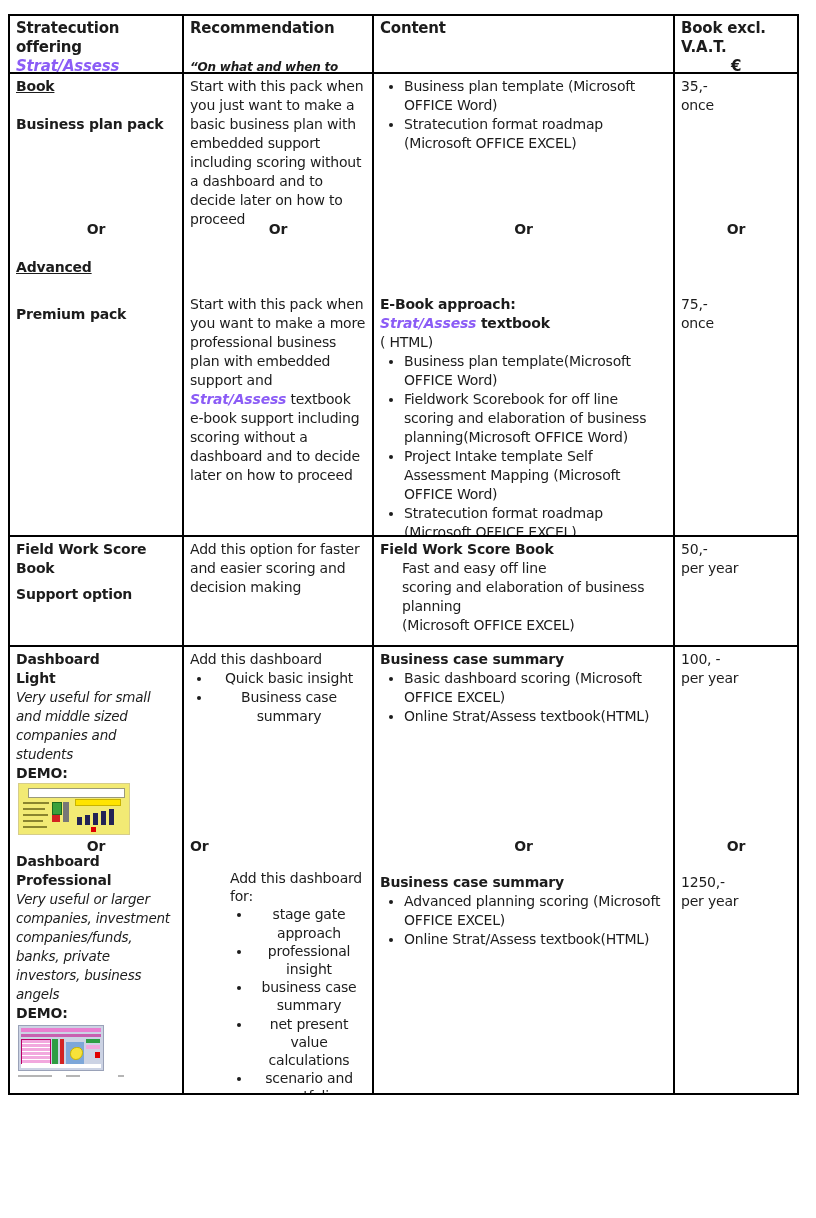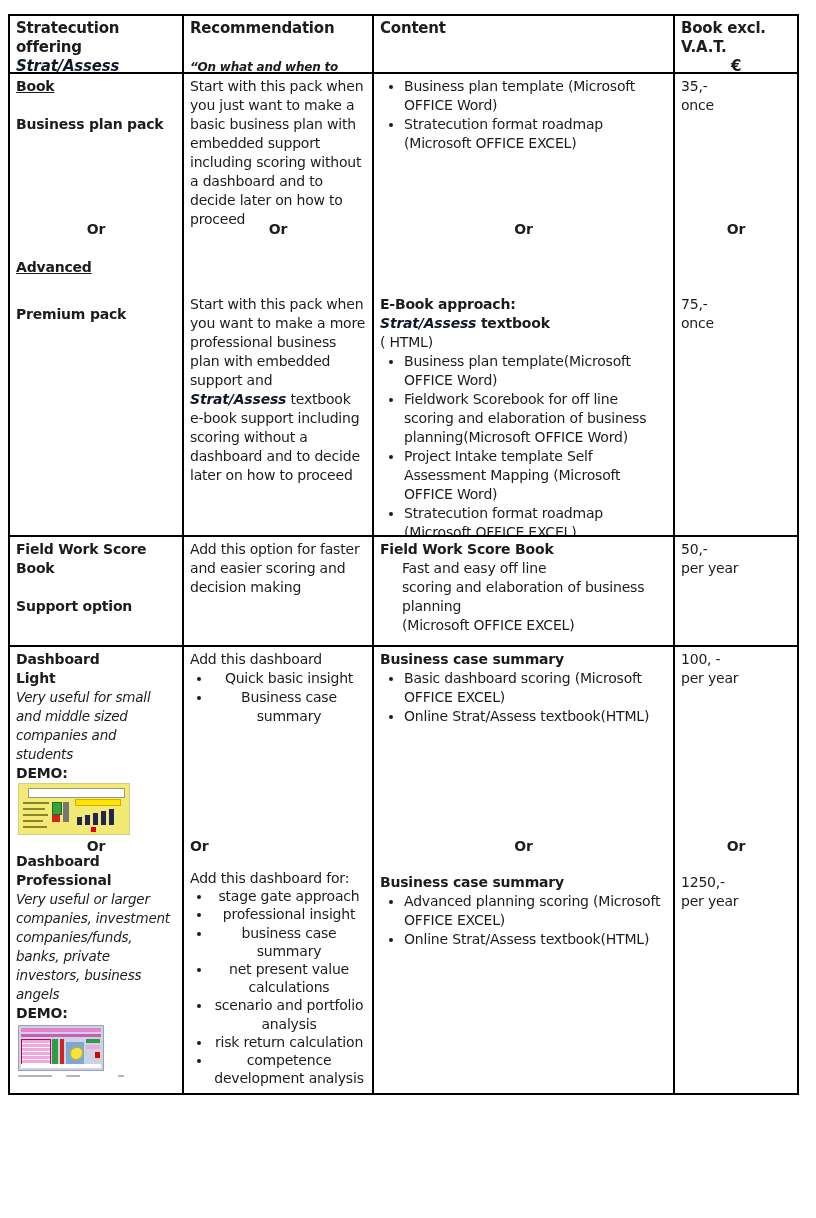--- a/index.html
+++ b/index.html
@@ -9,33 +9,33 @@
   .tbl{position:absolute;left:8px;top:14px;display:grid;
        grid-template-columns:174px 190px 301px 122px;
        grid-template-rows:58px 463px 110px 446px;
        border:2px solid #000;}
   .cell{position:relative;border-right:2px solid #000;border-bottom:2px solid #000;
         padding:3px 6px;overflow:hidden;background:#fff;}
   .c-last{border-right:none;}
   .r-last{border-bottom:none;}
   .b{font-weight:bold;}
   .u{text-decoration:underline;}
-  .red{color:#0f172a;font-weight:bold;font-style:italic;}
+  .red{color:#8b5cf6;font-weight:bold;font-style:italic;}
   .abs{position:absolute;left:6px;right:6px;}
   .or{position:absolute;left:0;right:0;text-align:center;font-weight:bold;}
   .or-left{position:absolute;left:6px;font-weight:bold;text-align:left;}
   ul.bl{margin:0;padding:0 0 0 24px;list-style:disc;}
   ul.bl-sm{margin:0;padding:0 0 0 22px;list-style:disc;text-align:center;}
   .ind{padding-left:22px;}
   .hdr-title{font-size:15px;font-weight:bold;line-height:19px;}
   .hdr-sub{font-size:12px;font-weight:bold;font-style:italic;margin-top:20px;}
   .hdr-brand{font-size:15px;}
   .euro{text-align:center;font-weight:bold;font-size:15px;}
   .desc{font-style:italic;font-size:13.5px;}
-  .tight{line-height:18.2px;}
+  .tight{line-height:18.2px;margin-left:40px;}
   
   .ld{position:absolute;left:8px;top:136px;width:110px;height:50px;background:#f2ea74;border:1px solid #d6cd8a;}
   .ld-input{position:absolute;left:9px;top:4px;width:95px;height:8px;background:#fff;border:1px solid #9a9a7a;}
   .ld-line{position:absolute;height:2px;background:#8a842e;}
   .ld-green{position:absolute;left:33px;top:18px;width:8px;height:11px;background:#3aa13c;border:1px solid #1c6b1e;}
   .ld-red{position:absolute;left:33px;top:31px;width:8px;height:7px;background:#d32222;}
   .ld-dark{position:absolute;left:44px;top:18px;width:6px;height:20px;background:#777;}
   .ld-legend{position:absolute;left:56px;top:15px;width:44px;height:5px;background:#ffe400;border:1px solid #c9b400;}
   .ld-bar{position:absolute;background:#232355;width:5px;}
   .ld-rsq{position:absolute;left:72px;top:43px;width:5px;height:5px;background:#e00000;}
@@ -123,21 +123,21 @@
       </div>
       <div class="or" style="top:146px">Or</div>
       <div class="abs" style="top:221px">
         <div>75,-</div>
         <div>once</div>
       </div>
     </div>
 
     <div class="cell">
       <div class="b">Field Work Score Book</div>
-      <div class="b" style="margin-top:19px">Support option</div>
+      <div class="b" style="margin-top:7px">Support option</div>
     </div>
     <div class="cell">
       <div>Add this option for faster and easier scoring and decision making</div>
     </div>
     <div class="cell">
       <div class="b">Field Work Score Book</div>
       <div class="ind">Fast and easy off line</div>
       <div class="ind">scoring and elaboration of business</div>
       <div class="ind">planning</div>
       <div class="ind">(Microsoft OFFICE EXCEL)</div>

